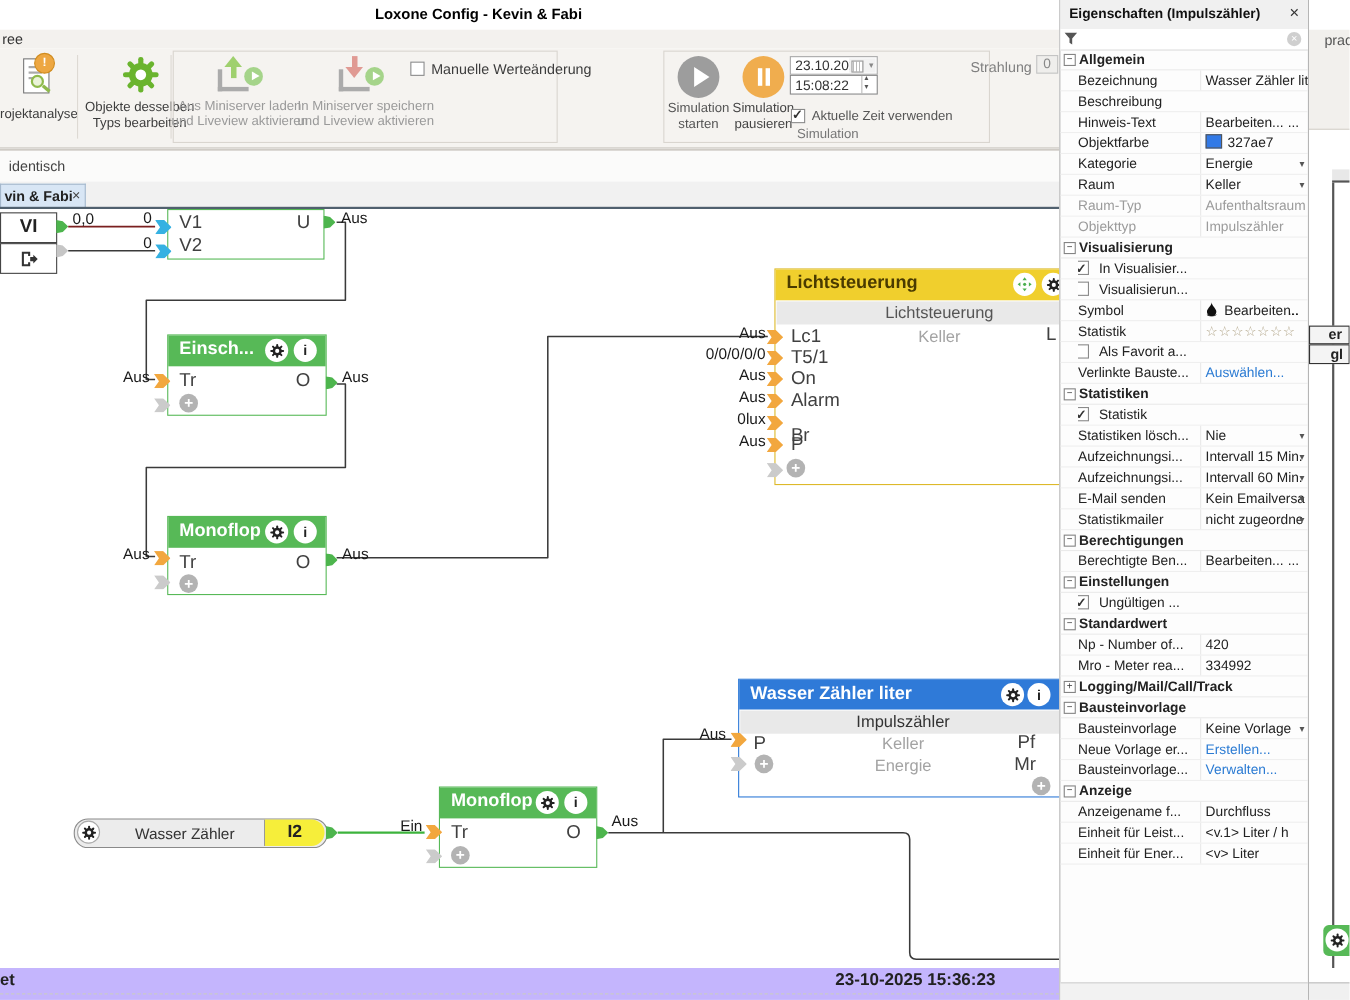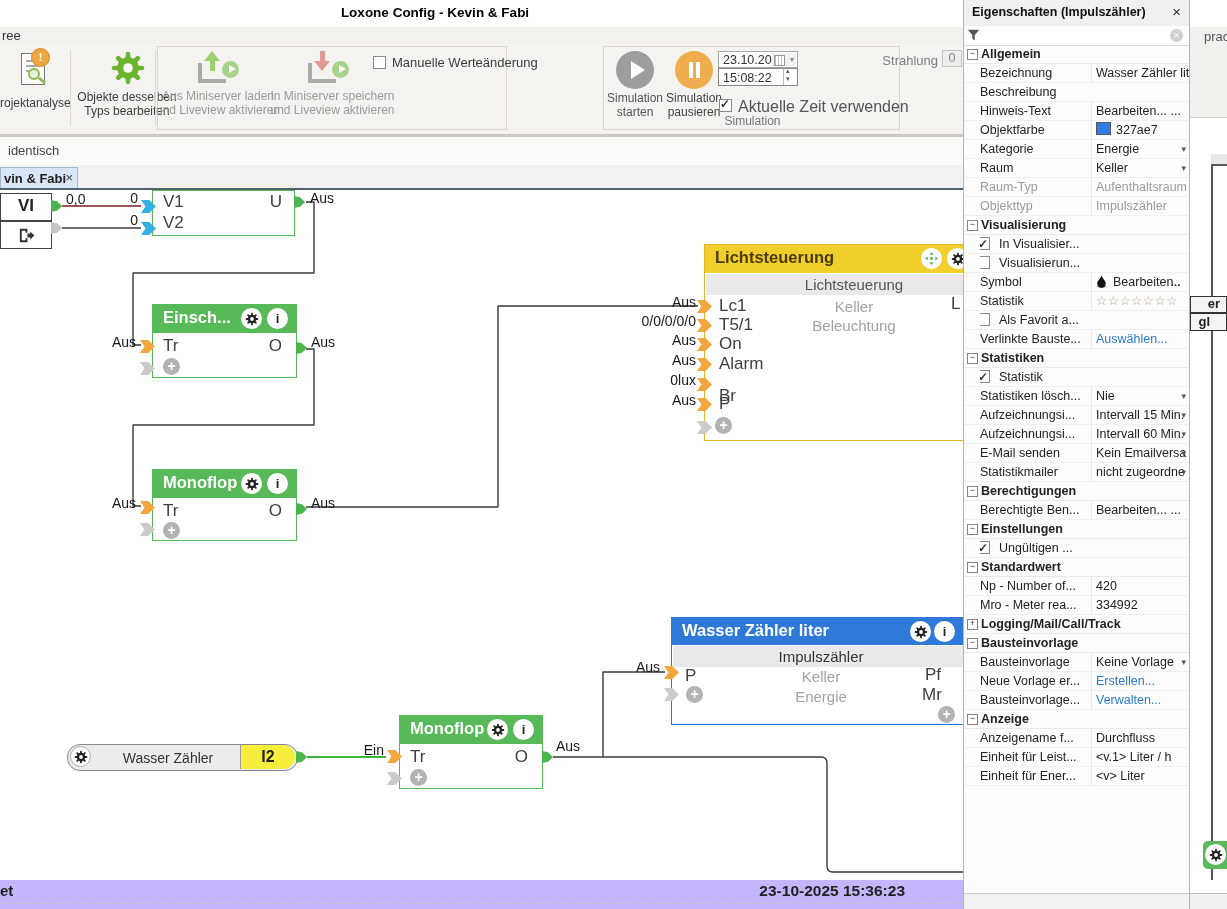--- a/index.html
+++ b/index.html
@@ -186,21 +186,21 @@
     <div class="field" style="left:114px;top:21px;width:80px;height:18px;border-color:#888">
       <span style="position:absolute;left:4px;top:2px;color:#333">15:08:22</span>
       <span class="a" style="right:0;top:0;width:13px;height:16px;border-left:1px solid #bbb">
         <span style="position:absolute;left:2px;top:-2px;font-size:7px;color:#555">▴</span>
         <span style="position:absolute;left:2px;top:6px;font-size:7px;color:#555">▾</span>
       </span>
     </div>
     <span class="cb" style="left:115px;top:52px">
         <i>✓</i>
       </span>
-    <span class="a" style="left:134px;top:51px;font-size:16px;color:#555;white-space:nowrap">Aktuelle Zeit verwenden</span>
+    <span class="a" style="left:134px;top:51px;font-size:12px;color:#555;white-space:nowrap">Aktuelle Zeit verwenden</span>
     <div class="lbl12" style="left:0;top:67px;width:297px;color:#777">Simulation</div>
   </div>
 
   <span class="a" style="left:845px;top:9px;width:93px;text-align:right;font-size:13px;color:#808080">Strahlung</span>
   <div class="field" style="left:942px;top:6px;width:20px;height:17px;background:#efeeec;border-color:#c4c4c4;color:#888;text-align:center">
     <span style="line-height:15px">0</span>
   </div>
 </div>
 
 <div class="a" style="left:0;top:135px;width:963px;height:30px;background:#fbfbfa;border-top:2px solid #cfcbc5;box-sizing:border-box">
@@ -306,21 +306,20 @@
           </svg>
         </span>
       <span class="wcirc" style="left:242px;top:3px">
           <svg class="gi" width="14" height="14" style="color:#222">
             <use href="#gear"></use>
           </svg>
         </span>
     </div>
     <div class="subt" style="top:29px;height:21px;line-height:21px">Lichtsteuerung</div>
     <div class="grayc" style="top:53px">Keller</div>
-    <div class="grayc" style="top:72px">Beleuchtung</div>
     <span class="port" style="left:14px;top:51px">Lc1</span>
     <span class="port" style="left:14px;top:70px">T5/1</span>
     <span class="port" style="left:14px;top:89px">On</span>
     <span class="port" style="left:14px;top:109px">Alarm</span>
     <span class="port" style="left:14px;top:141px">Br</span>
     <span class="port" style="left:14px;top:149px">P</span>
     <div class="plus" style="left:10px;top:172px">+</div>
   </div>
   <div class="inarrow" style="left:697px;top:110px"></div>
   <div class="inarrow" style="left:697px;top:129px"></div>
@@ -597,21 +596,21 @@
 
 <div class="a" style="left:1190px;top:0;width:37px;height:638px;background:#fff">
   <div class="a" style="left:0;top:27px;width:37px;height:91px;background:#f2f0ed;border-bottom:1px solid #d5d1cb;box-sizing:border-box"></div>
   <span class="a" style="left:14px;top:29px;font-size:13px;color:#555">prac</span>
   <div class="a" style="left:21px;top:154px;width:16px;height:10px;background:#e8e8e8"></div>
   <div class="a" style="left:21px;top:164px;width:16px;height:2px;background:#555"></div>
   <div class="a" style="left:21px;top:166px;width:1.5px;height:714px;background:#555"></div>
   <div class="a" style="left:0;top:296px;width:37px;height:17px;background:#f4f4f4;border:1.5px solid #333;box-sizing:border-box;font-weight:bold;font-size:13px;text-align:right;line-height:14px;padding-right:6px">
     <span>er</span>
   </div>
-  <div class="a" style="left:0;top:313px;width:37px;height:18px;background:#f4f4f4;border:1.5px solid #333;box-sizing:border-box;font-weight:bold;font-size:13px;text-align:right;line-height:15px;padding-right:16px">
+  <div class="a" style="left:0;top:313px;width:37px;height:18px;background:#f4f4f4;border:1.5px solid #333;box-sizing:border-box;font-weight:bold;font-size:13px;text-align:right;line-height:15px;padding-right:5px">
     <span>gl</span>
   </div>
   <div class="a" style="left:13px;top:841px;width:24px;height:28px;background:#57b957;border-radius:5px 0 0 5px">
     <span class="wcirc" style="left:2px;top:3px">
       <svg class="gi" width="14" height="14" style="color:#222">
           <use href="#gear"></use>
         </svg>
       </span>
   </div>
   <div class="a" style="left:0;top:893px;width:37px;height:16px;background:#f0f0f0;border-top:1px solid #bbb;box-sizing:border-box"></div>

